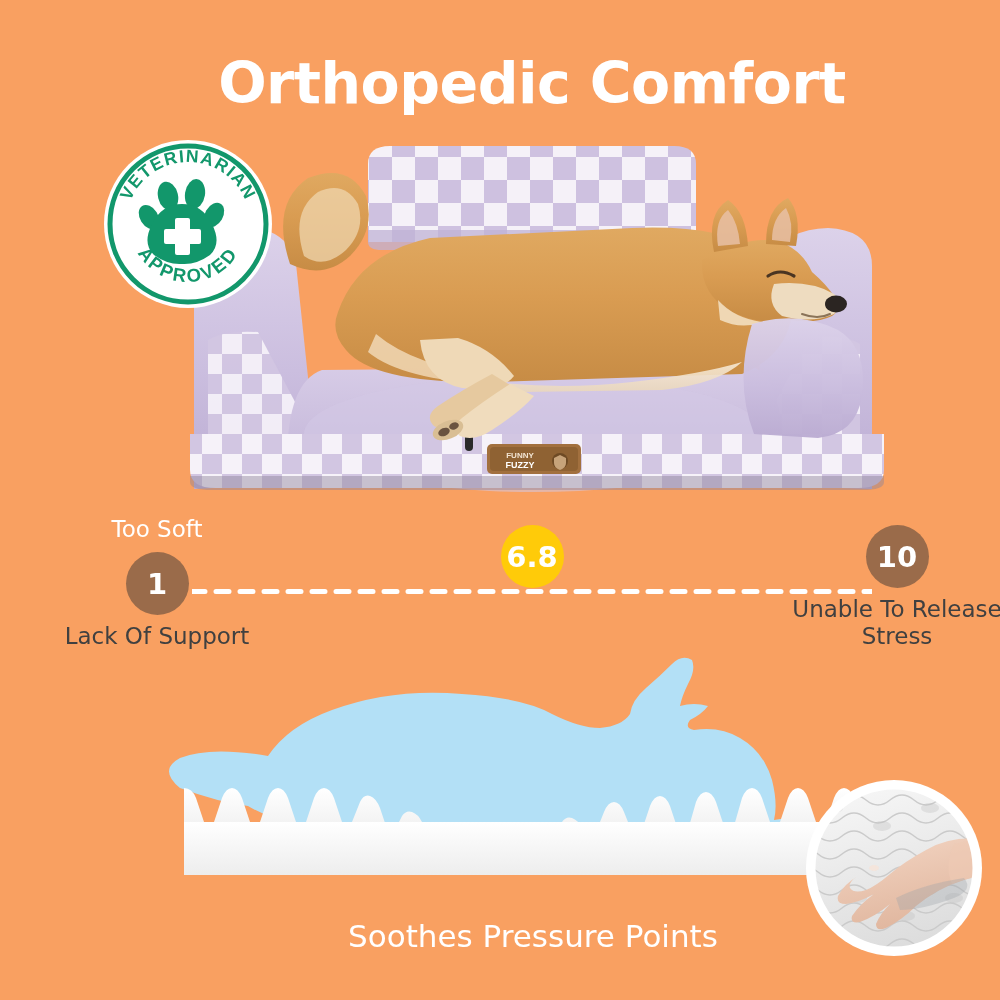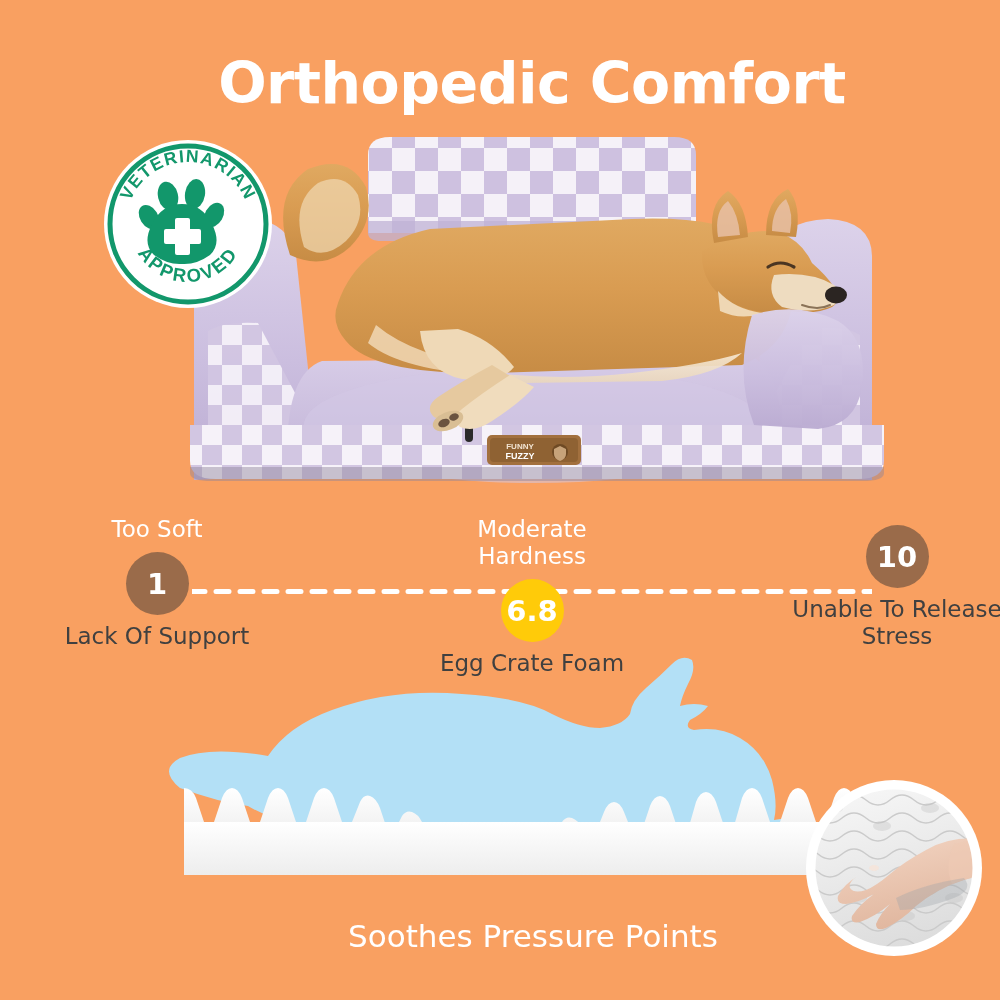--- a/index.html
+++ b/index.html
@@ -15,21 +15,21 @@
   
   .title {
     position:absolute; left:0; top:50px; width:1000px;
     text-align:center;
     font-size:57px; font-weight:bold; color:#FFFFFF;
     letter-spacing:-0.5px;
     font-family:"DejaVu Sans", sans-serif;
   }
 
   
-  .photo-area { position:absolute; left:130px; top:125px; width:750px; height:370px; }
+  .photo-area { position:absolute; left:130px; top:134px; width:750px; height:370px; }
 
   
   .vet-badge { position:absolute; left:70px; top:138px; width:172px; height:172px; z-index:30; }
 
   
   .scale { position:absolute; left:0; top:516px; width:1000px; height:165px; }
   .scale-line {
     position:absolute; left:160px; top:73px; width:680px; height:5px;
   }
   .scale-node { position:absolute; width:220px; text-align:center; }
@@ -241,23 +241,21 @@
       <line x1="0" y1="2.5" x2="680" y2="2.5" stroke="#FFFFFF" stroke-width="5" stroke-linecap="round" stroke-dasharray="13 11"></line>
     </svg>
 
     <div class="scale-node left">
       <div class="node-top">Too Soft</div>
       <div class="node-circle brown">1</div>
       <div class="node-bottom">Lack Of Support</div>
     </div>
 
     <div class="scale-node center">
-      <div class="node-top">Moderate Hardness</div>
       <div class="node-circle yellow">6.8</div>
-      <div class="node-bottom">Egg Crate Foam</div>
     </div>
 
     <div class="scale-node right">
       <div class="node-circle brown">10</div>
       <div class="node-bottom">Unable To Release Stress</div>
     </div>
   </div>
 
   <div class="foam-area">
     <svg width="1000" height="245" viewBox="0 0 1000 245">

